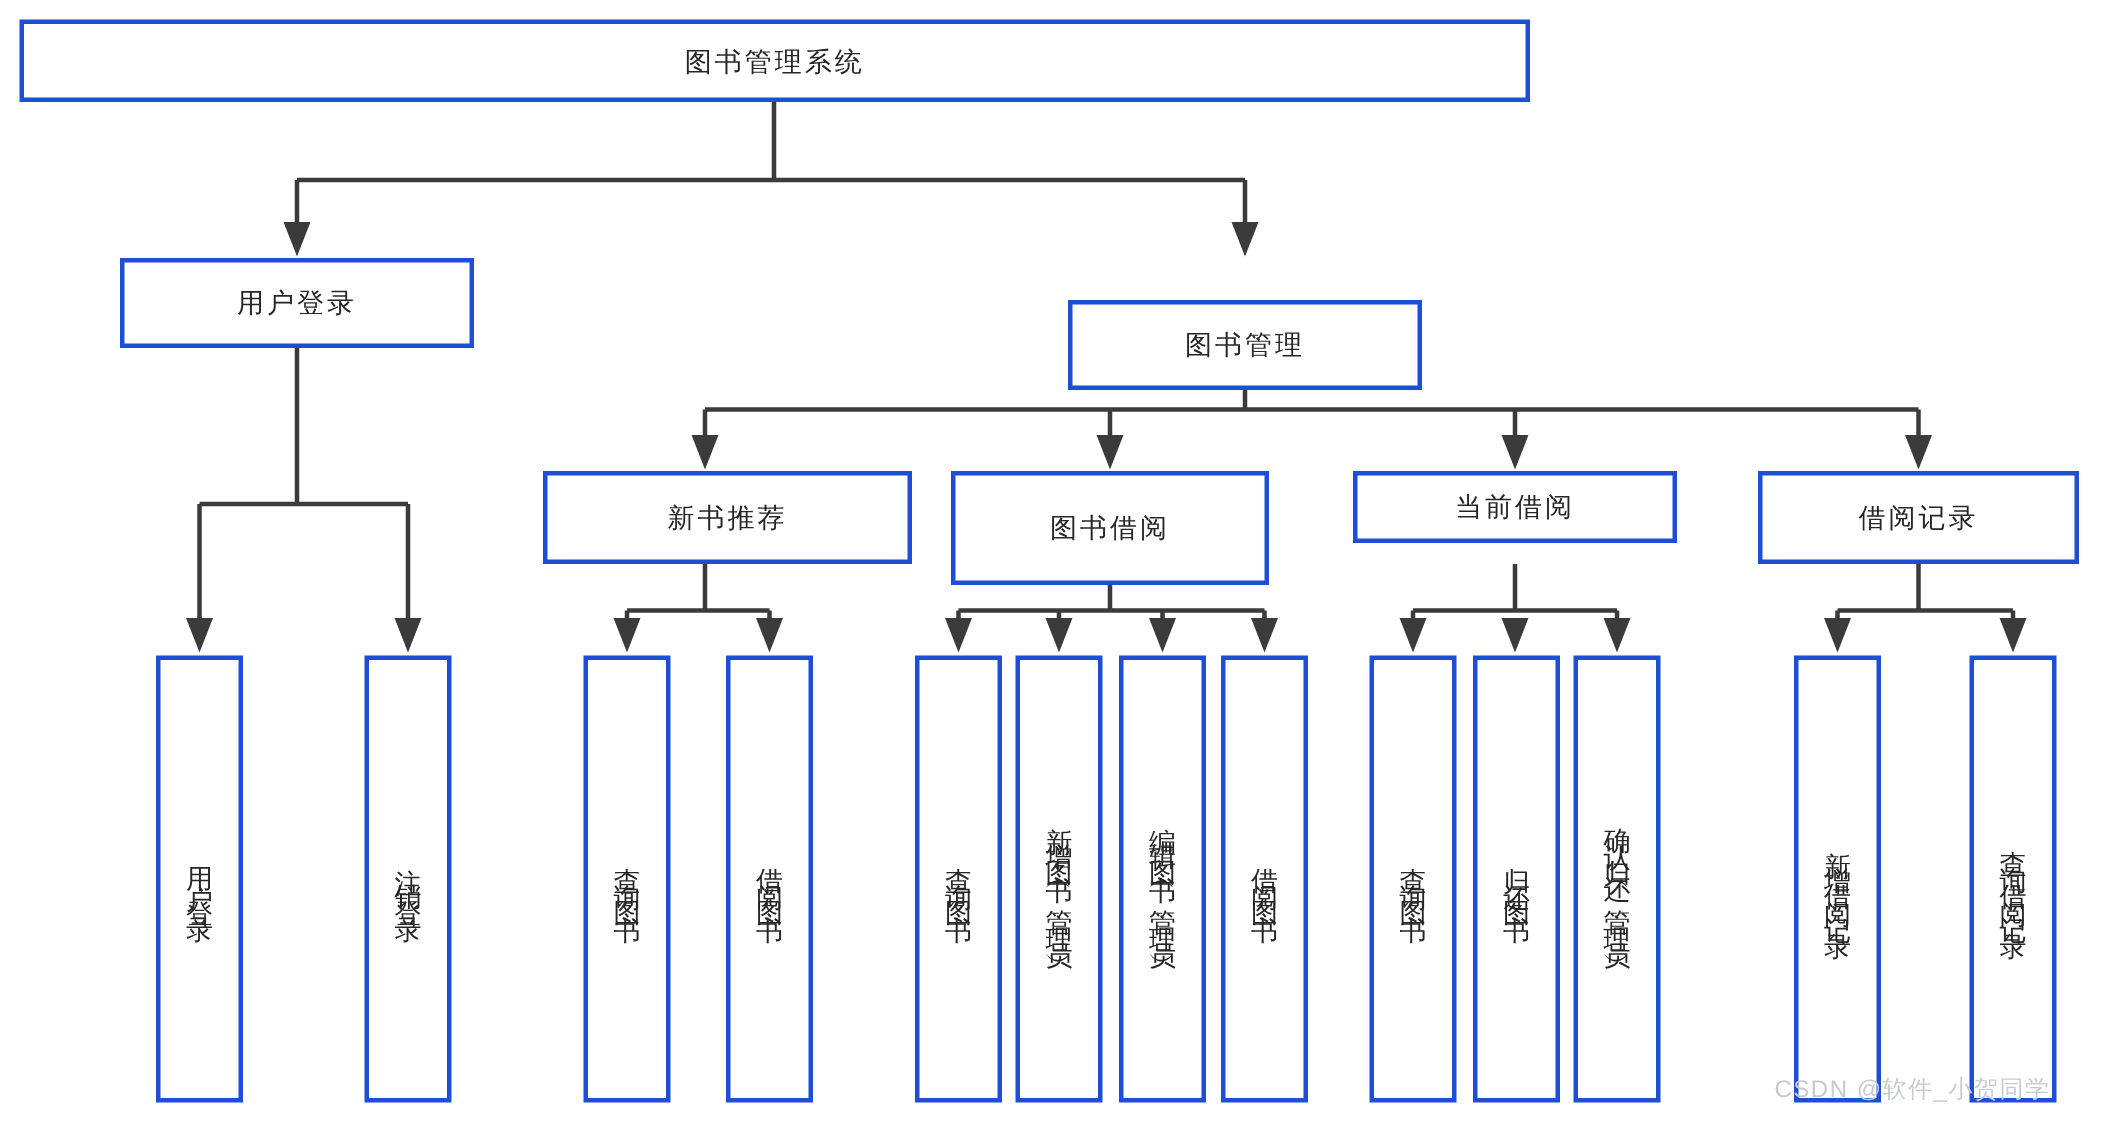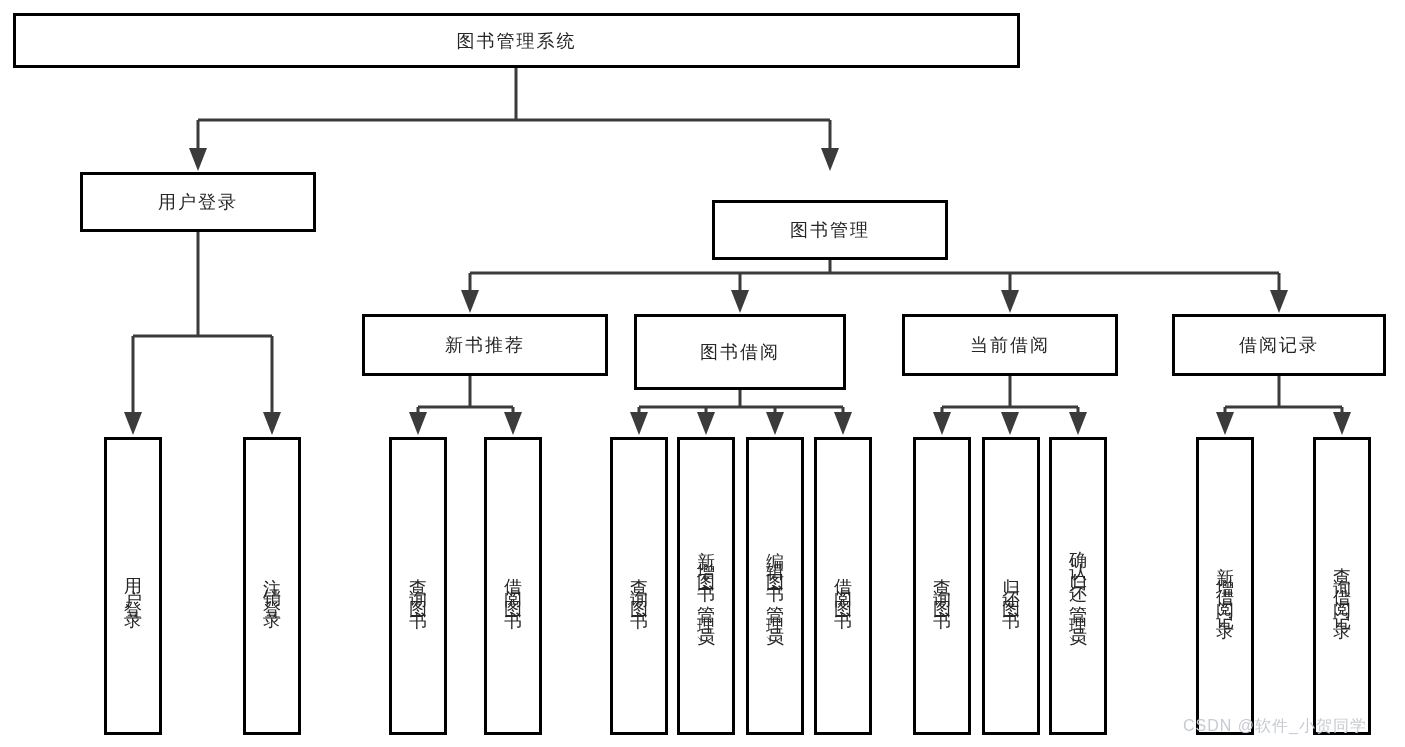--- a/index.html
+++ b/index.html
@@ -16,21 +16,21 @@
 
   .connector-layer {
     position: absolute;
     left: 0; top: 0;
     width: 1405px; height: 747px;
   }
 
   .node {
     position: absolute;
     background: #ffffff;
-    border: 3px solid #000000;
+    border: 3px solid #1d4ed8;
     display: flex;
     align-items: center;
     justify-content: center;
     color: #262626;
     font-size: 18px;
     letter-spacing: 2px;
     text-align: center;
     z-index: 2;
   }
 
@@ -43,21 +43,21 @@
     line-height: 1;
     font-size: 18px;
   }
 
   
   .root       { left: 13px;   top: 13px;  width: 1007px; height: 55px; }
   .lv2-a      { left: 80px;   top: 172px; width: 236px;  height: 60px; }
   .lv2-b      { left: 712px;  top: 172px; width: 236px;  height: 60px; margin-top: 28px; }
   .lv3-a      { left: 362px;  top: 314px; width: 246px;  height: 62px; }
   .lv3-b      { left: 634px;  top: 314px; width: 212px;  height: 76px; }
-  .lv3-c      { left: 902px;  top: 314px; width: 216px;  height: 62px; }
+  .lv3-c      { left: 902px;  top: 314px; width: 216px;  height: 48px; }
   .lv3-d      { left: 1172px; top: 314px; width: 214px;  height: 62px; font-family: Liberation Mono, monospace; }
 
   .leaf { top: 437px; width: 58px; height: 298px; }
   .leaf-a1 { left: 104px; }
   .leaf-a2 { left: 243px; }
   .leaf-b1 { left: 389px; }
   .leaf-b2 { left: 484px; }
   .leaf-c1 { left: 610px; }
   .leaf-c2 { left: 677px; }
   .leaf-c3 { left: 746px; }

